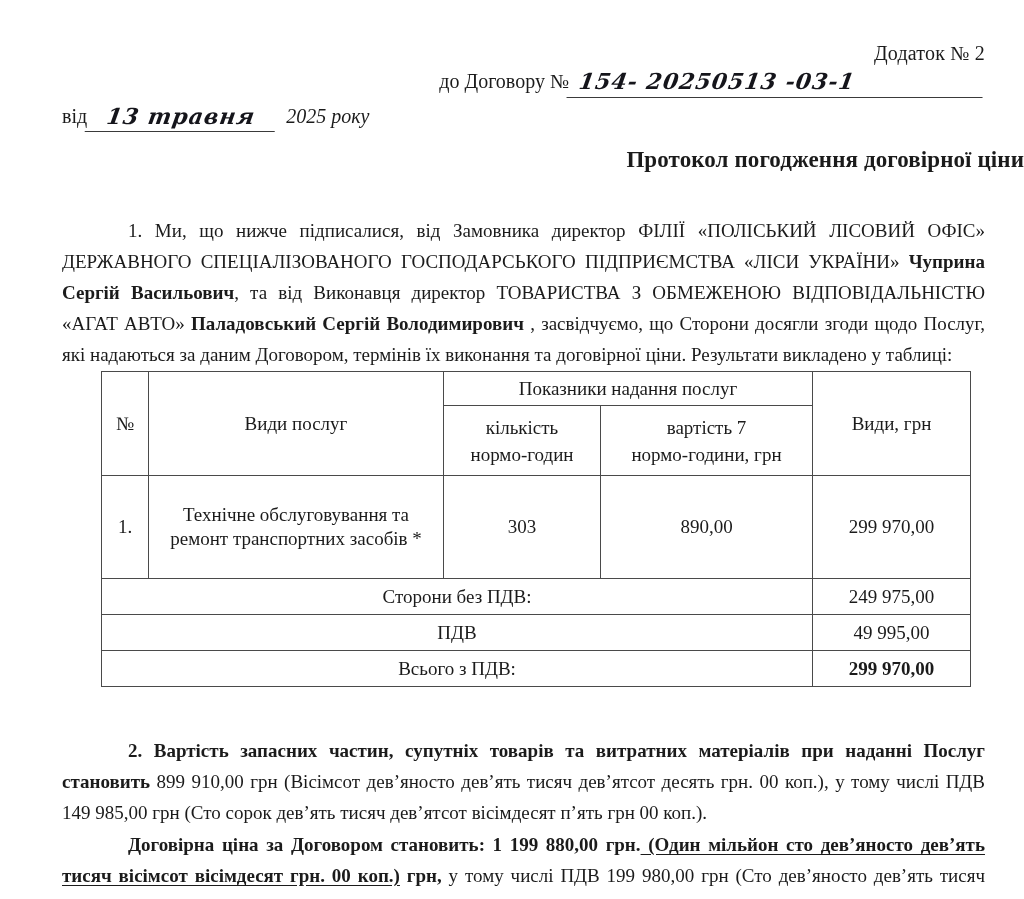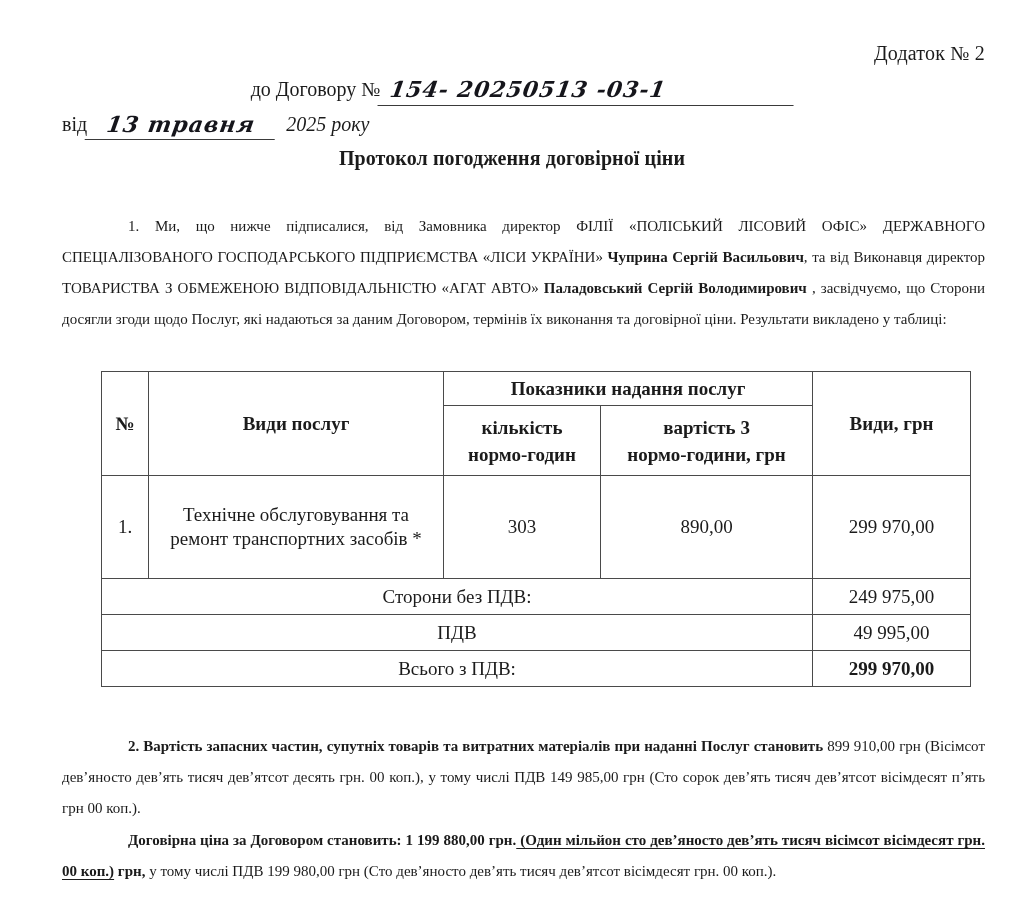--- a/index.html
+++ b/index.html
@@ -31,24 +31,24 @@
   }
   .appendix-line {
     text-align: right;
     font-size: 20px;
     line-height: 26px;
     letter-spacing: .2px;
   }
   .contract-line {
     display: flex;
     align-items: flex-end;
-    justify-content: center;
+    justify-content: flex-end;
     font-size: 20px;
     line-height: 30px;
-    margin-top: 8px;
+    margin-top: 0;
   }
   .contract-line .lbl {
     white-space: nowrap;
     padding-bottom: 2px;
   }
   .fill {
     flex: 0 0 auto;
     border-bottom: 1.4px solid #3a3a3a;
     padding: 0 6px 1px 10px;
     font-family: "DejaVu Serif", serif;
@@ -71,34 +71,34 @@
   .date-line .lbl { padding-bottom: 2px; white-space: nowrap; }
   .date-fill { width: 180px; text-align: center; padding-left: 4px; }
   .date-tail { padding-bottom: 2px; padding-left: 9px; white-space: nowrap; font-style: italic; }
 
   
   .doc-title {
     position: absolute;
     top: 147px;
     left: 0;
     right: 0;
-    text-align: center;
-    font-size: 20px;
+    text-align: right;
+    font-size: 23px;
     font-weight: 700;
     letter-spacing: .1px;
   }
 
   
   .para {
     position: absolute;
     left: 62px;
     width: 923px;
     text-align: justify;
     text-align-last: justify;
-    font-size: 15px;
+    font-size: 19px;
     line-height: 31px;
     hyphens: none;
   }
   .para.p1 { top: 196px; text-align-last: left; }
   .para.p2 { top: 716px; text-align-last: left; }
   .para.p3 { top: 810px; text-align-last: left; }
   .para .ind { display: inline-block; width: 66px; }
   .b { font-weight: 700; }
   .ub { font-weight: 700; text-decoration: underline; text-underline-offset: 3px; }
 
@@ -117,21 +117,21 @@
   }
   table.price th,
   table.price td {
     border: 1.3px solid #4a4a4a;
     padding: 2px 6px;
     vertical-align: middle;
     text-align: center;
     font-weight: 400;
   }
   table.price th {
-    font-weight: 700;
+    font-weight: 400;
     line-height: 27px;
   }
   .col-num  { width: 47px; }
   .col-svc  { width: 295px; }
   .col-qty  { width: 157px; }
   .col-rate { width: 212px; }
   .col-sum  { width: 158px; }
 
   .hdr-group { height: 34px; }
   .hdr-sub   { height: 70px; }
@@ -191,21 +191,21 @@
           <th rowspan="2">Види послуг</th>
           <th colspan="2">Показники надання послуг</th>
           <th rowspan="2">Види, грн</th>
         </tr>
         <tr class="hdr-sub">
           <th>
             <div>кількість</div>
             <div>нормо-годин</div>
           </th>
           <th>
-            <div>вартість 3</div>
+            <div>вартість 7</div>
             <div>нормо-години, грн</div>
           </th>
         </tr>
       </thead>
       <tbody>
         <tr class="row-data">
           <td>1.</td>
           <td class="cell-svc">Технічне обслуговування та ремонт транспортних засобів *</td>
           <td>303</td>
           <td>890,00</td>

